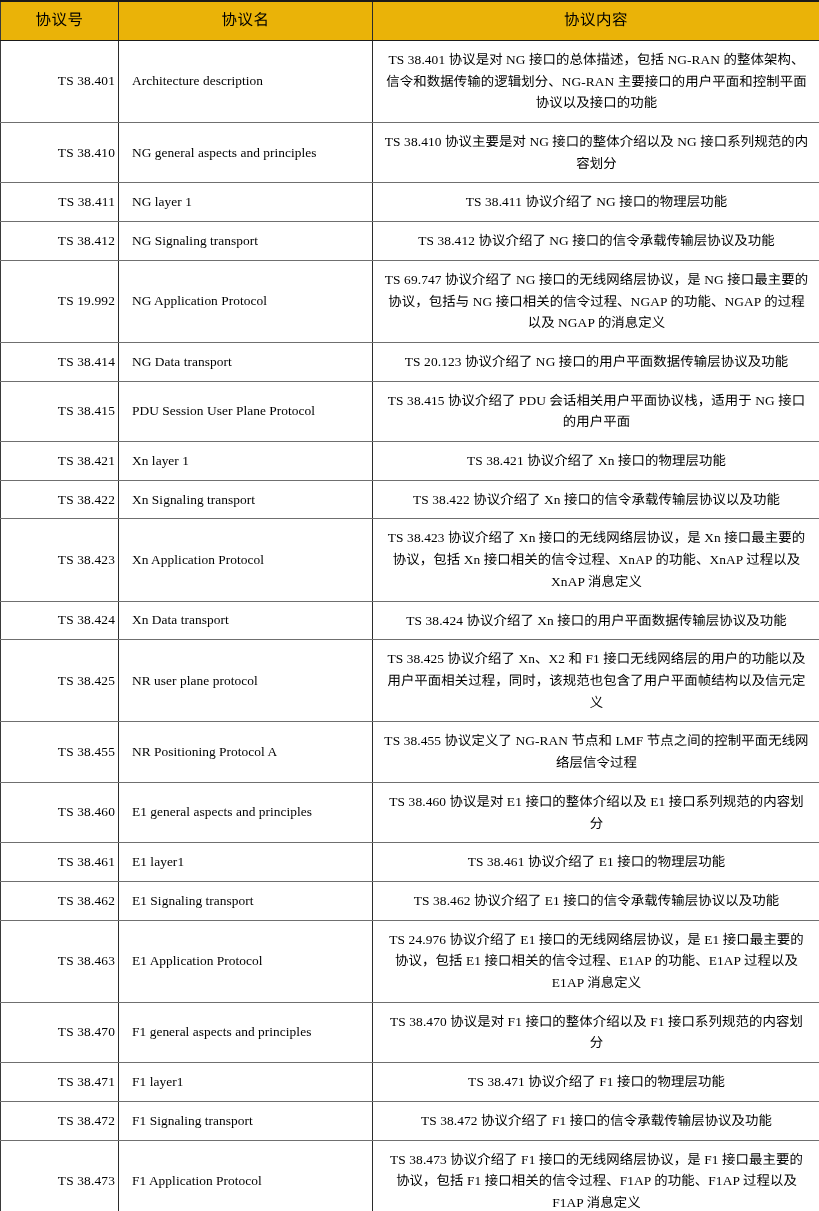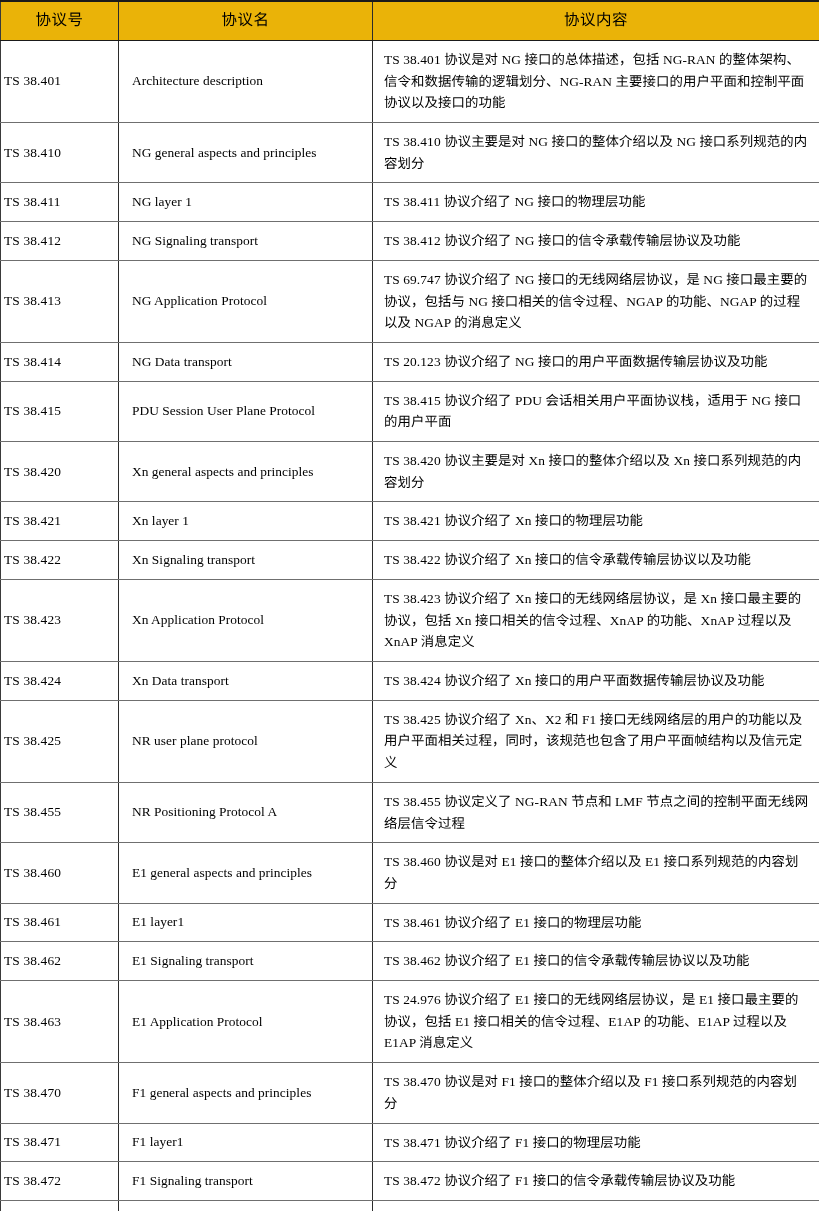--- a/index.html
+++ b/index.html
@@ -55,32 +55,32 @@
     border-bottom: 1.1px solid #6f6f6f;
     border-right: 1.1px solid #2b2b2b;
     vertical-align: middle;
     font-size: 13.4px;
     line-height: 1.5;
   }
   tbody td:last-child { border-right: none; }
   tbody tr:last-child td { border-bottom: none; }
 
   td.col-num {
-    text-align: left;
+    text-align: right;
     padding: 7px 3px;
     white-space: nowrap;
     letter-spacing: 0.15px;
   }
   td.col-name {
     text-align: left;
     padding: 7px 6px 7px 13px;
     letter-spacing: 0.05px;
   }
   td.col-desc {
-    text-align: left;
+    text-align: center;
     padding: 8px 10px 8px 11px;
     line-height: 1.62;
     letter-spacing: 0.1px;
   }
 </style>
 </head>
 <body>
 
 <div class="table-wrap">
   <table class="protocol-table">
@@ -111,40 +111,35 @@
           <td class="col-num">TS 38.411</td>
           <td class="col-name">NG layer 1</td>
           <td class="col-desc">TS 38.411 协议介绍了 NG 接口的物理层功能</td>
         </tr>
         <tr>
           <td class="col-num">TS 38.412</td>
           <td class="col-name">NG Signaling transport</td>
           <td class="col-desc">TS 38.412 协议介绍了 NG 接口的信令承载传输层协议及功能</td>
         </tr>
         <tr>
-          <td class="col-num">TS 38.413</td>
+          <td class="col-num">TS 19.992</td>
           <td class="col-name">NG Application Protocol</td>
           <td class="col-desc">TS 69.747 协议介绍了 NG 接口的无线网络层协议，是 NG 接口最主要的协议，包括与 NG 接口相关的信令过程、NGAP 的功能、NGAP 的过程以及 NGAP 的消息定义</td>
         </tr>
         <tr>
           <td class="col-num">TS 38.414</td>
           <td class="col-name">NG Data transport</td>
           <td class="col-desc">TS 20.123 协议介绍了 NG 接口的用户平面数据传输层协议及功能</td>
         </tr>
         <tr>
           <td class="col-num">TS 38.415</td>
           <td class="col-name">PDU Session User Plane Protocol</td>
           <td class="col-desc">TS 38.415 协议介绍了 PDU 会话相关用户平面协议栈，适用于 NG 接口的用户平面</td>
         </tr>
         <tr>
-          <td class="col-num">TS 38.420</td>
-          <td class="col-name">Xn general aspects and principles</td>
-          <td class="col-desc">TS 38.420 协议主要是对 Xn 接口的整体介绍以及 Xn 接口系列规范的内容划分</td>
-        </tr>
-        <tr>
           <td class="col-num">TS 38.421</td>
           <td class="col-name">Xn layer 1</td>
           <td class="col-desc">TS 38.421 协议介绍了 Xn 接口的物理层功能</td>
         </tr>
         <tr>
           <td class="col-num">TS 38.422</td>
           <td class="col-name">Xn Signaling transport</td>
           <td class="col-desc">TS 38.422 协议介绍了 Xn 接口的信令承载传输层协议以及功能</td>
         </tr>
         <tr>

